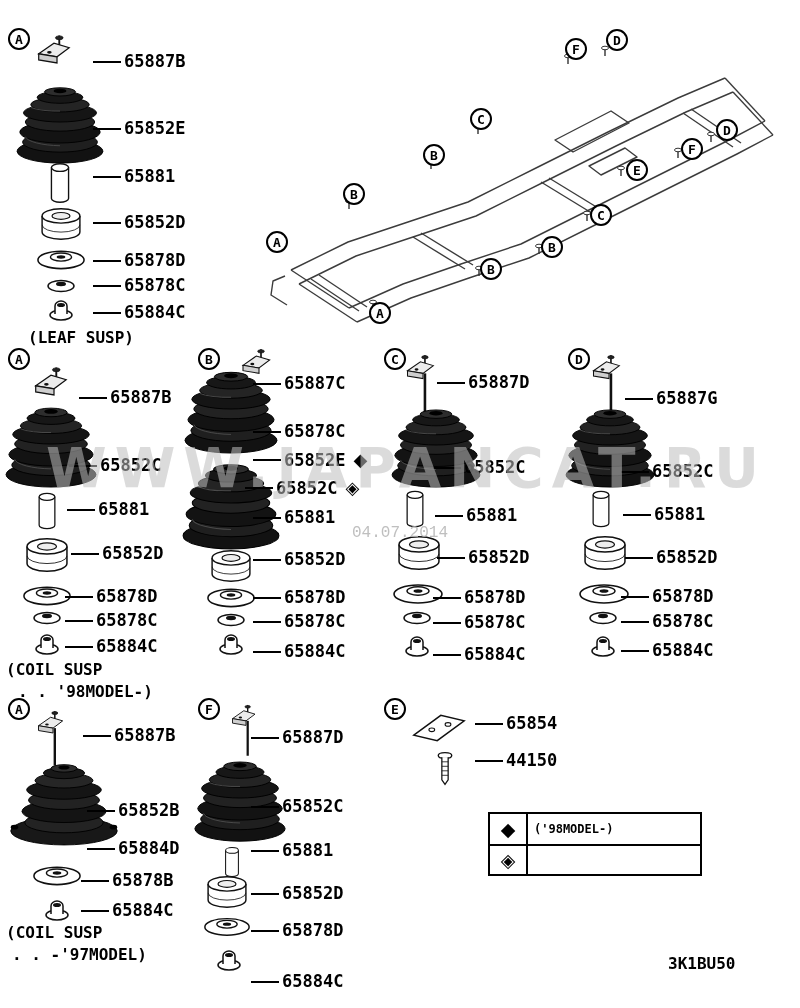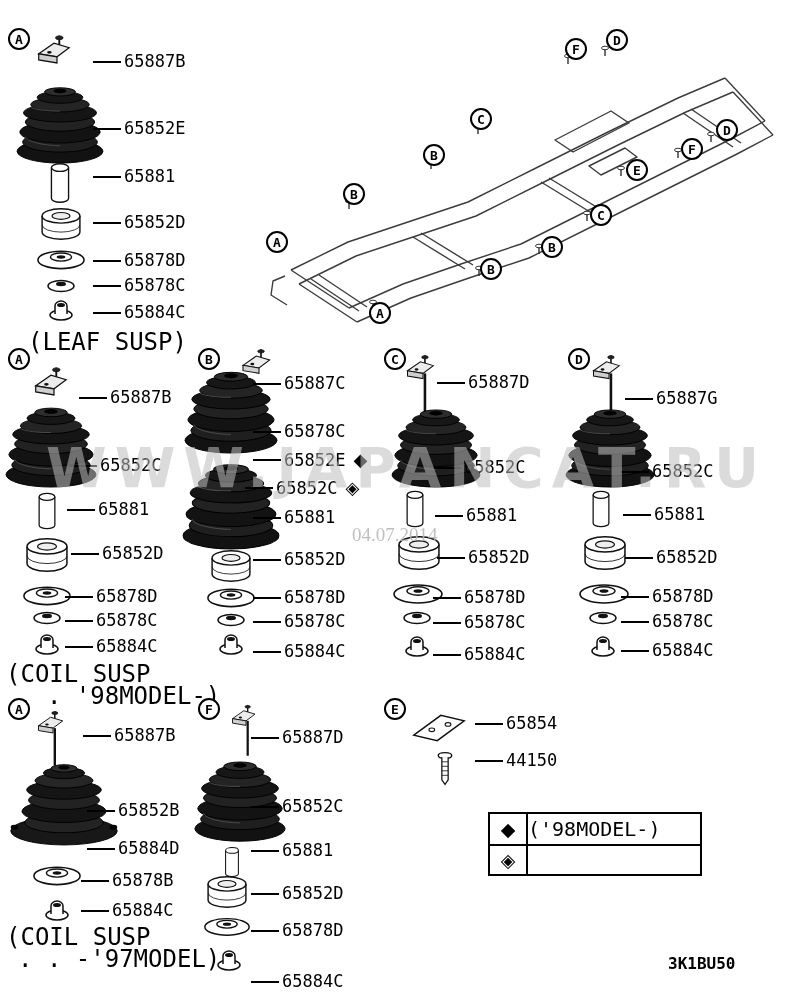--- a/index.html
+++ b/index.html
@@ -1,37 +1,37 @@
 <!DOCTYPE html>
 <html><head>
 <meta charset="utf-8">
 <style>
   *{margin:0;padding:0;box-sizing:border-box}
   html,body{background:#fff}
   #canvas{position:relative;width:800px;height:1008px;background:#fff;overflow:hidden;
           font-family:"DejaVu Sans Mono",monospace;color:#000}
   .ico{position:absolute;z-index:3}
   .frame-svg{position:absolute;z-index:2}
-  .lbl{position:absolute;z-index:12;font-weight:normal;font-size:17px;line-height:1.15;white-space:nowrap}
+  .lbl{position:absolute;z-index:12;font-weight:bold;font-size:17px;line-height:1.15;white-space:nowrap}
   .lbl::before{content:"";position:absolute;right:calc(100% + 3px);top:9px;width:28px;border-top:2px solid #000}
-  .cap{position:absolute;z-index:12;font-weight:normal;font-size:24px;white-space:nowrap}
+  .cap{position:absolute;z-index:12;font-weight:bold;font-size:16px;white-space:nowrap}
   .co{position:absolute;z-index:14;width:22px;height:22px;border:2px solid #000;border-radius:50%;
       background:#fff;font-weight:bold;font-size:13px;display:flex;align-items:center;justify-content:center}
   .marker{font-family:"DejaVu Sans",sans-serif;font-size:18px;margin-left:8px}
   .legend{position:absolute;left:488px;top:812px;width:214px;border:2px solid #000;background:#fff;z-index:15}
   .legend .row{display:flex;align-items:center;height:30px}
   .legend .row + .row{border-top:2px solid #000}
   .legend .sym{width:38px;height:100%;display:flex;align-items:center;justify-content:center;
                border-right:2px solid #000;font-family:"DejaVu Sans",sans-serif;font-size:19px}
-  .legend .lab{flex:1;font-weight:normal;font-size:20px}
+  .legend .lab{flex:1;padding-left:6px;font-weight:bold;font-size:12px}
   .wm{position:absolute;left:46px;top:436px;z-index:30;font-family:"DejaVu Sans",sans-serif;
       font-size:55px;font-weight:bold;letter-spacing:8px;color:rgba(190,190,190,.55);
       pointer-events:none;white-space:nowrap}
-  .wm-date{position:absolute;left:352px;top:524px;z-index:30;font-family:Liberation Serif, serif;
-      font-size:19px;color:rgba(180,180,180,.85);pointer-events:none}
+  .wm-date{position:absolute;left:352px;top:524px;z-index:30;font-family:Liberation Mono, monospace;
+      font-size:16px;color:rgba(180,180,180,.85);pointer-events:none}
   .code{position:absolute;left:668px;top:954px;z-index:12;font-weight:bold;font-size:16px}
 </style>
 </head>
 <body>
 
 <div id="canvas">
 
   <svg width="0" height="0" style="position:absolute">
     <defs>
       <symbol id="i-bracket" viewBox="0 0 60 42">
@@ -341,21 +341,21 @@
     </svg>
   <svg class="ico" style="left:44px;top:896px;width:26px;height:26px">
       <use href="#i-nut"></use>
     </svg>
   <div class="lbl" style="left:114px;top:726px"><span>65887B</span></div>
   <div class="lbl" style="left:118px;top:801px"><span>65852B</span></div>
   <div class="lbl" style="left:118px;top:839px"><span>65884D</span></div>
   <div class="lbl" style="left:112px;top:871px"><span>65878B</span></div>
   <div class="lbl" style="left:112px;top:901px"><span>65884C</span></div>
   <div class="cap" style="left:6px;top:923px">(COIL SUSP</div>
-  <div class="cap" style="left:18px;top:945px">. . -'97MODEL)</div>
+  <div class="cap" style="left:12px;top:945px">. . -'97MODEL)</div>
 
   <div class="co" style="left:198px;top:698px">F</div>
   <svg class="ico" style="left:222px;top:704px;width:48px;height:54px">
       <use href="#i-bracket-rod"></use>
     </svg>
   <svg class="ico" style="left:192px;top:750px;width:96px;height:96px">
       <use href="#i-cushion"></use>
     </svg>
   <svg class="ico" style="left:222px;top:846px;width:20px;height:32px">
       <use href="#i-cyl"></use>

